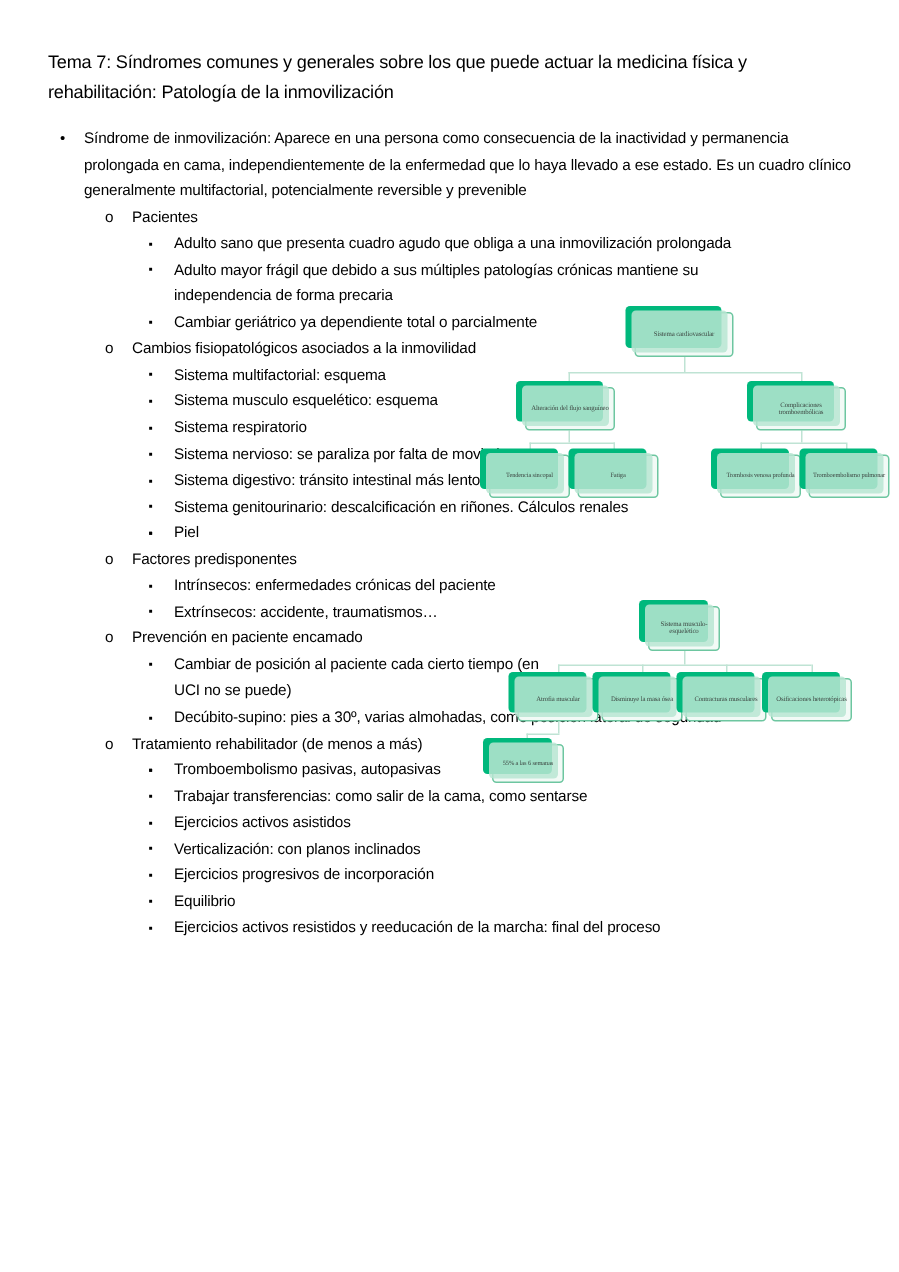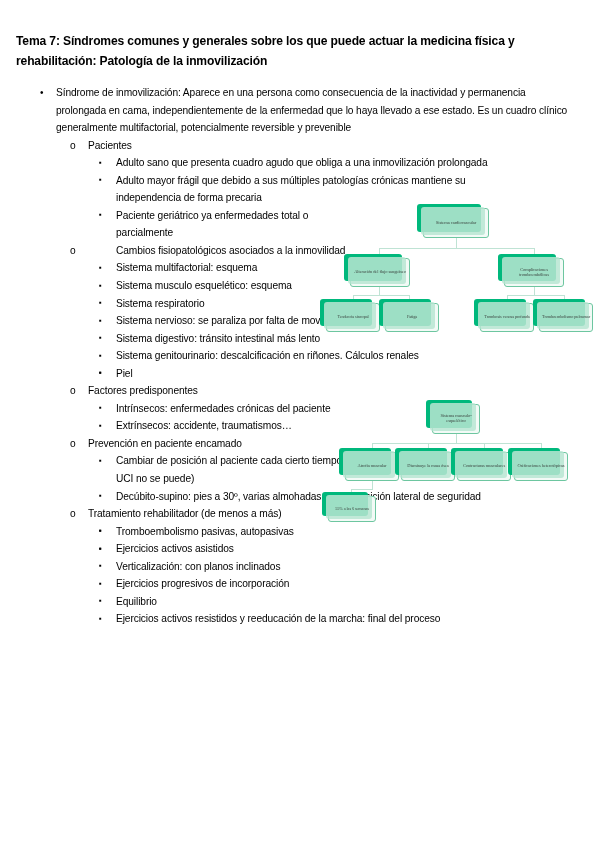--- a/index.html
+++ b/index.html
@@ -17,25 +17,25 @@
   }
   .page {
     position: relative;
     width: 599px;
     height: 848px;
     padding: 0;
     box-sizing: border-box;
   }
   .title {
     position: absolute;
-    left: 16px;
+    left: 32px;
     top: 32px;
     width: 530px;
     font-size: 12.1px;
-    font-weight: bold;
+    font-weight: normal;
     line-height: 1.62;
     letter-spacing: -0.15px;
   }
   
   .outline {
     position: absolute;
     left: 32px;
     top: 84px;
     width: 530px;
   }
@@ -65,21 +65,21 @@
   }
   .lvl3 > .mk {
     position: absolute;
     left: 67px;
     top: -0.5px;
     font-size: 8px;
     line-height: 18.6px;
   }
   .txt { display: block; }
   .narrow { max-width: 250px; }
-  .narrow2 { max-width: 232px; margin-left: 28px; }
+  .narrow2 { max-width: 232px; }
   .narrow3 { max-width: 243px; }
 
   
   .diagram {
     position: absolute;
   }
   #diagram-cardio { left: 338px; top: 202px; width: 243px; height: 132px; }
   #diagram-musculo { left: 338px; top: 398px; width: 243px; height: 122px; }
 
   .node {
@@ -146,21 +146,21 @@
     <div class="lvl3">
       <span class="mk">▪</span>
       <span class="txt">Adulto sano que presenta cuadro agudo que obliga a una inmovilización prolongada</span>
     </div>
     <div class="lvl3">
       <span class="mk">▪</span>
       <span class="txt narrow3" style="max-width:400px;">Adulto mayor frágil que debido a sus múltiples patologías crónicas mantiene su independencia de forma precaria</span>
     </div>
     <div class="lvl3">
       <span class="mk">▪</span>
-      <span class="txt narrow">Paciente geriátrico ya enfermedades total o parcialmente</span>
+      <span class="txt narrow">Cambiar geriátrico ya dependiente total o parcialmente</span>
     </div>
 
     <div class="lvl2">
       <span class="mk">o</span>
       <span class="txt narrow2">Cambios fisiopatológicos asociados a la inmovilidad</span>
     </div>
     <div class="lvl3">
       <span class="mk">▪</span>
       <span class="txt">Sistema multifactorial: esquema</span>
     </div>
@@ -224,20 +224,21 @@
     </div>
     <div class="lvl3">
       <span class="mk">▪</span>
     </div>
     <div class="lvl3">
       <span class="mk">▪</span>
       <span class="txt">Tromboembolismo pasivas, autopasivas</span>
     </div>
     <div class="lvl3">
       <span class="mk">▪</span>
+      <span class="txt">Trabajar transferencias: como salir de la cama, como sentarse</span>
     </div>
     <div class="lvl3">
       <span class="mk">▪</span>
       <span class="txt">Ejercicios activos asistidos</span>
     </div>
     <div class="lvl3">
       <span class="mk">▪</span>
       <span class="txt">Verticalización: con planos inclinados</span>
     </div>
     <div class="lvl3">

